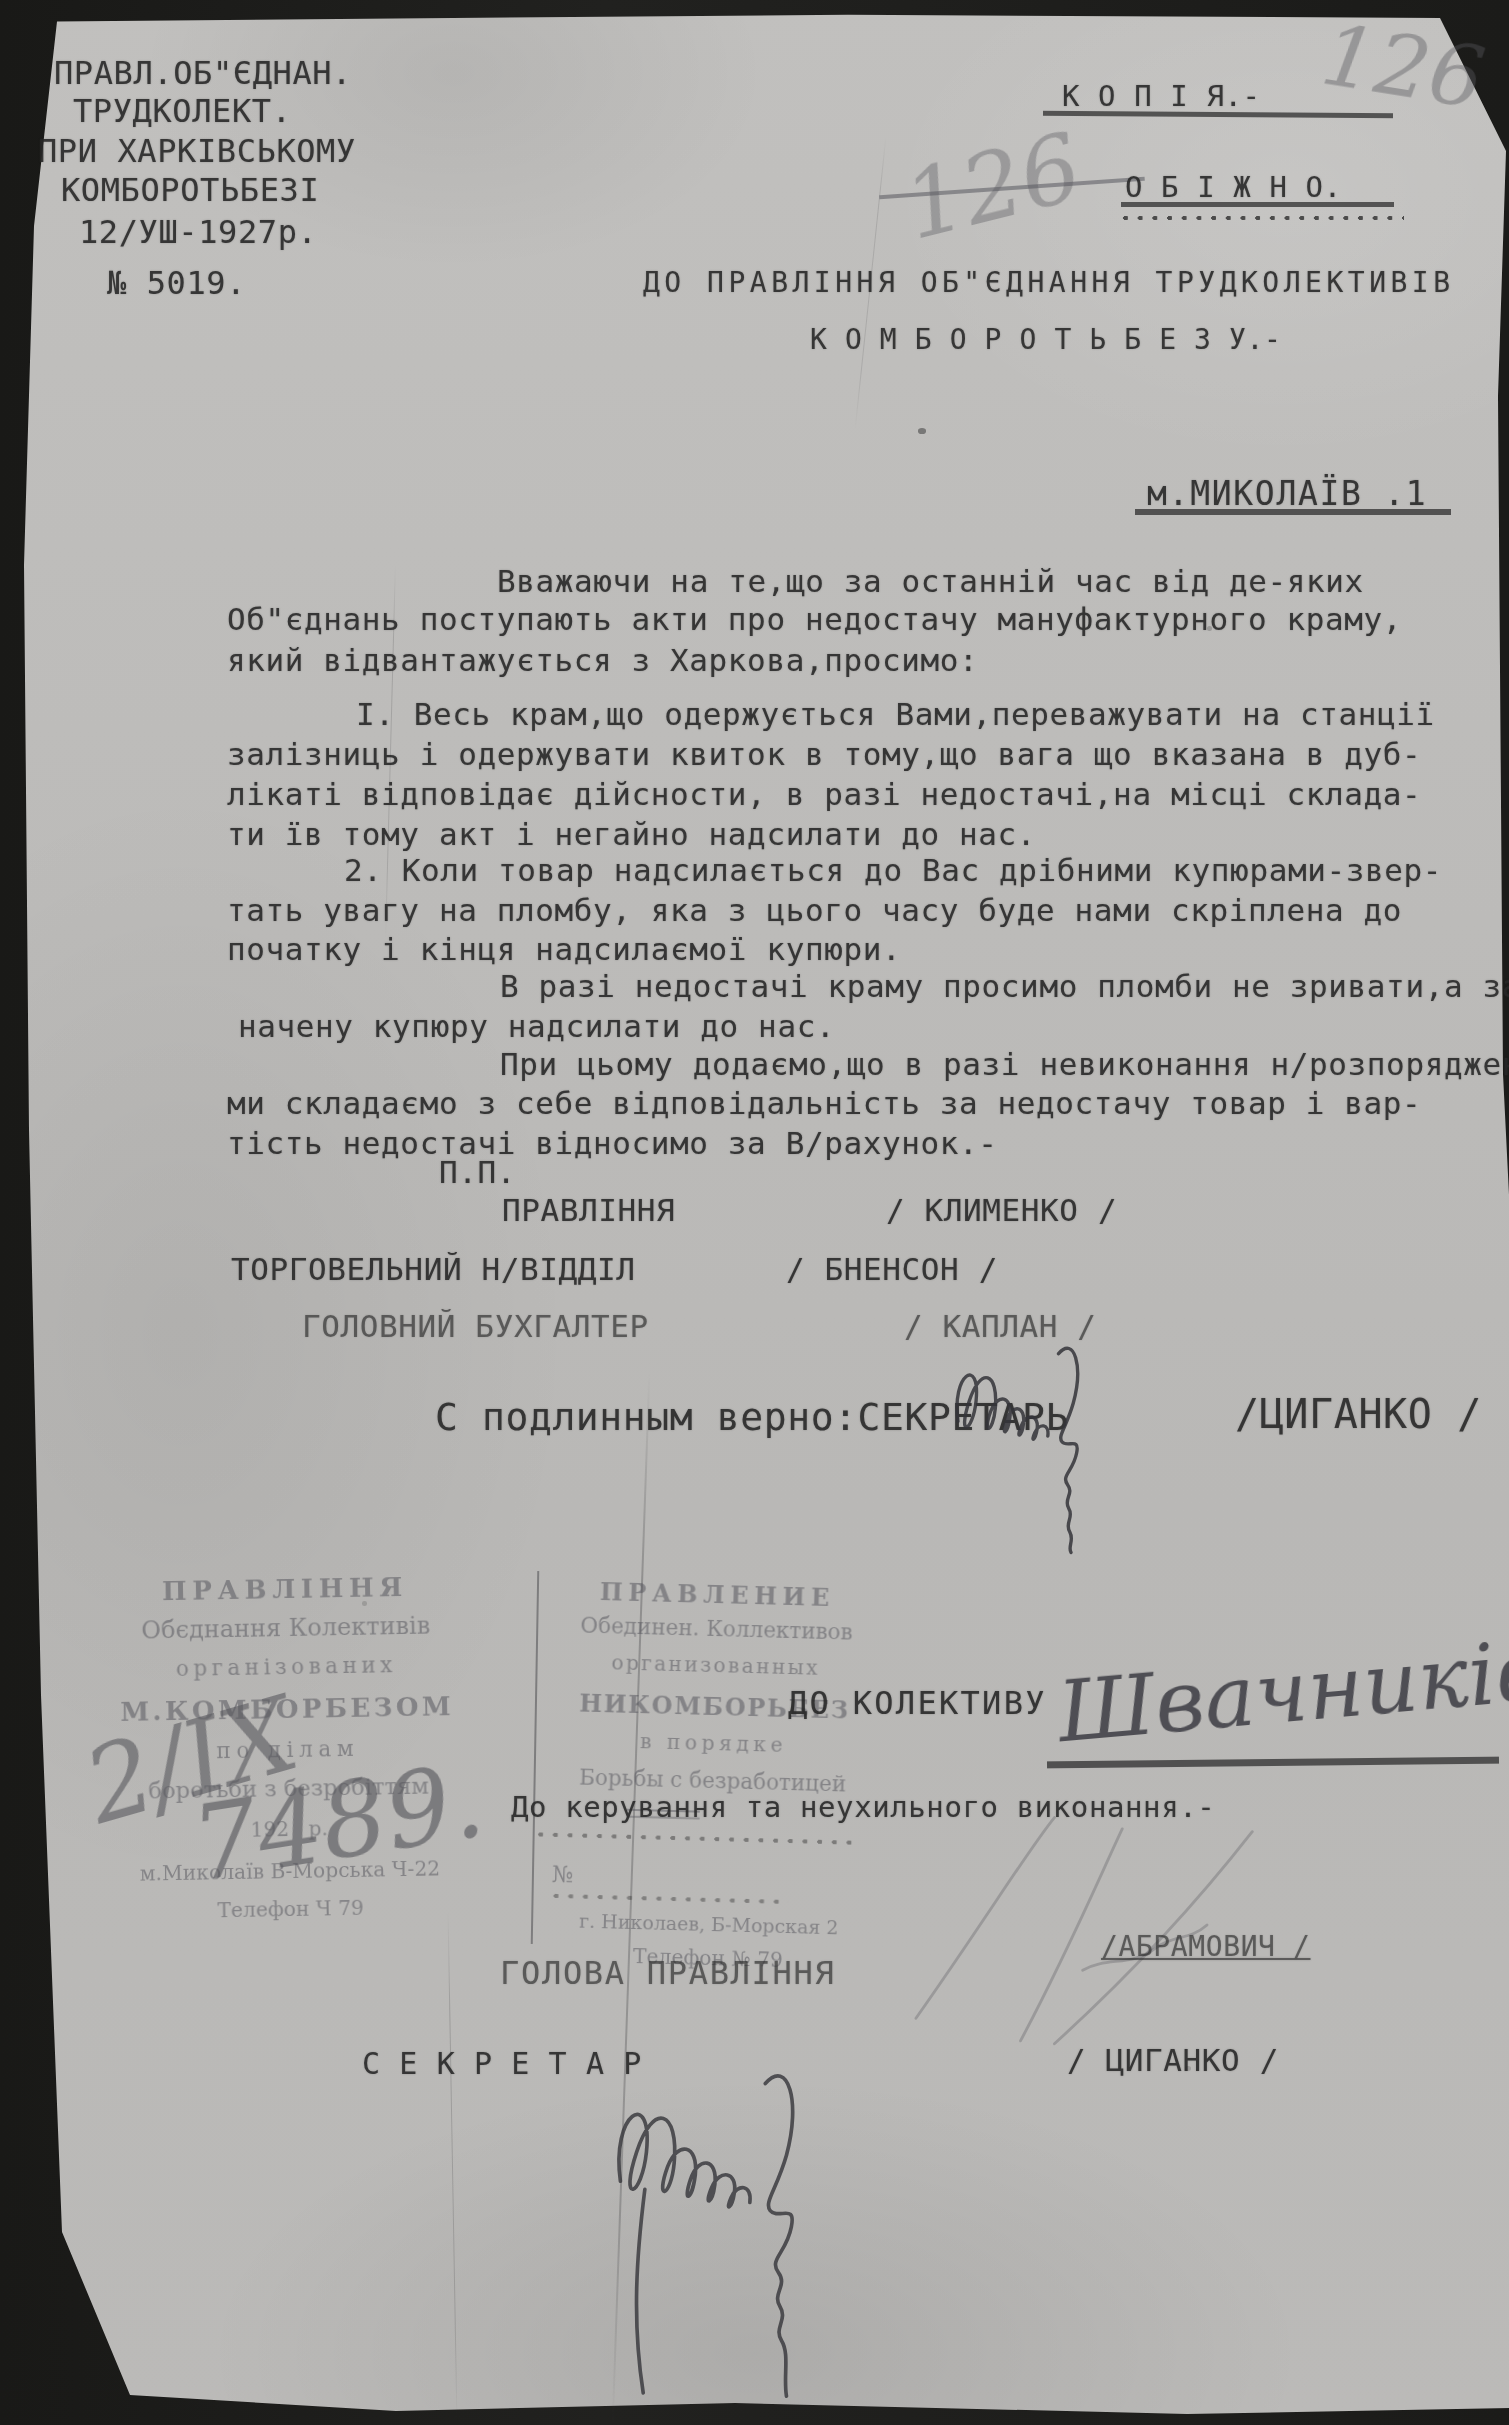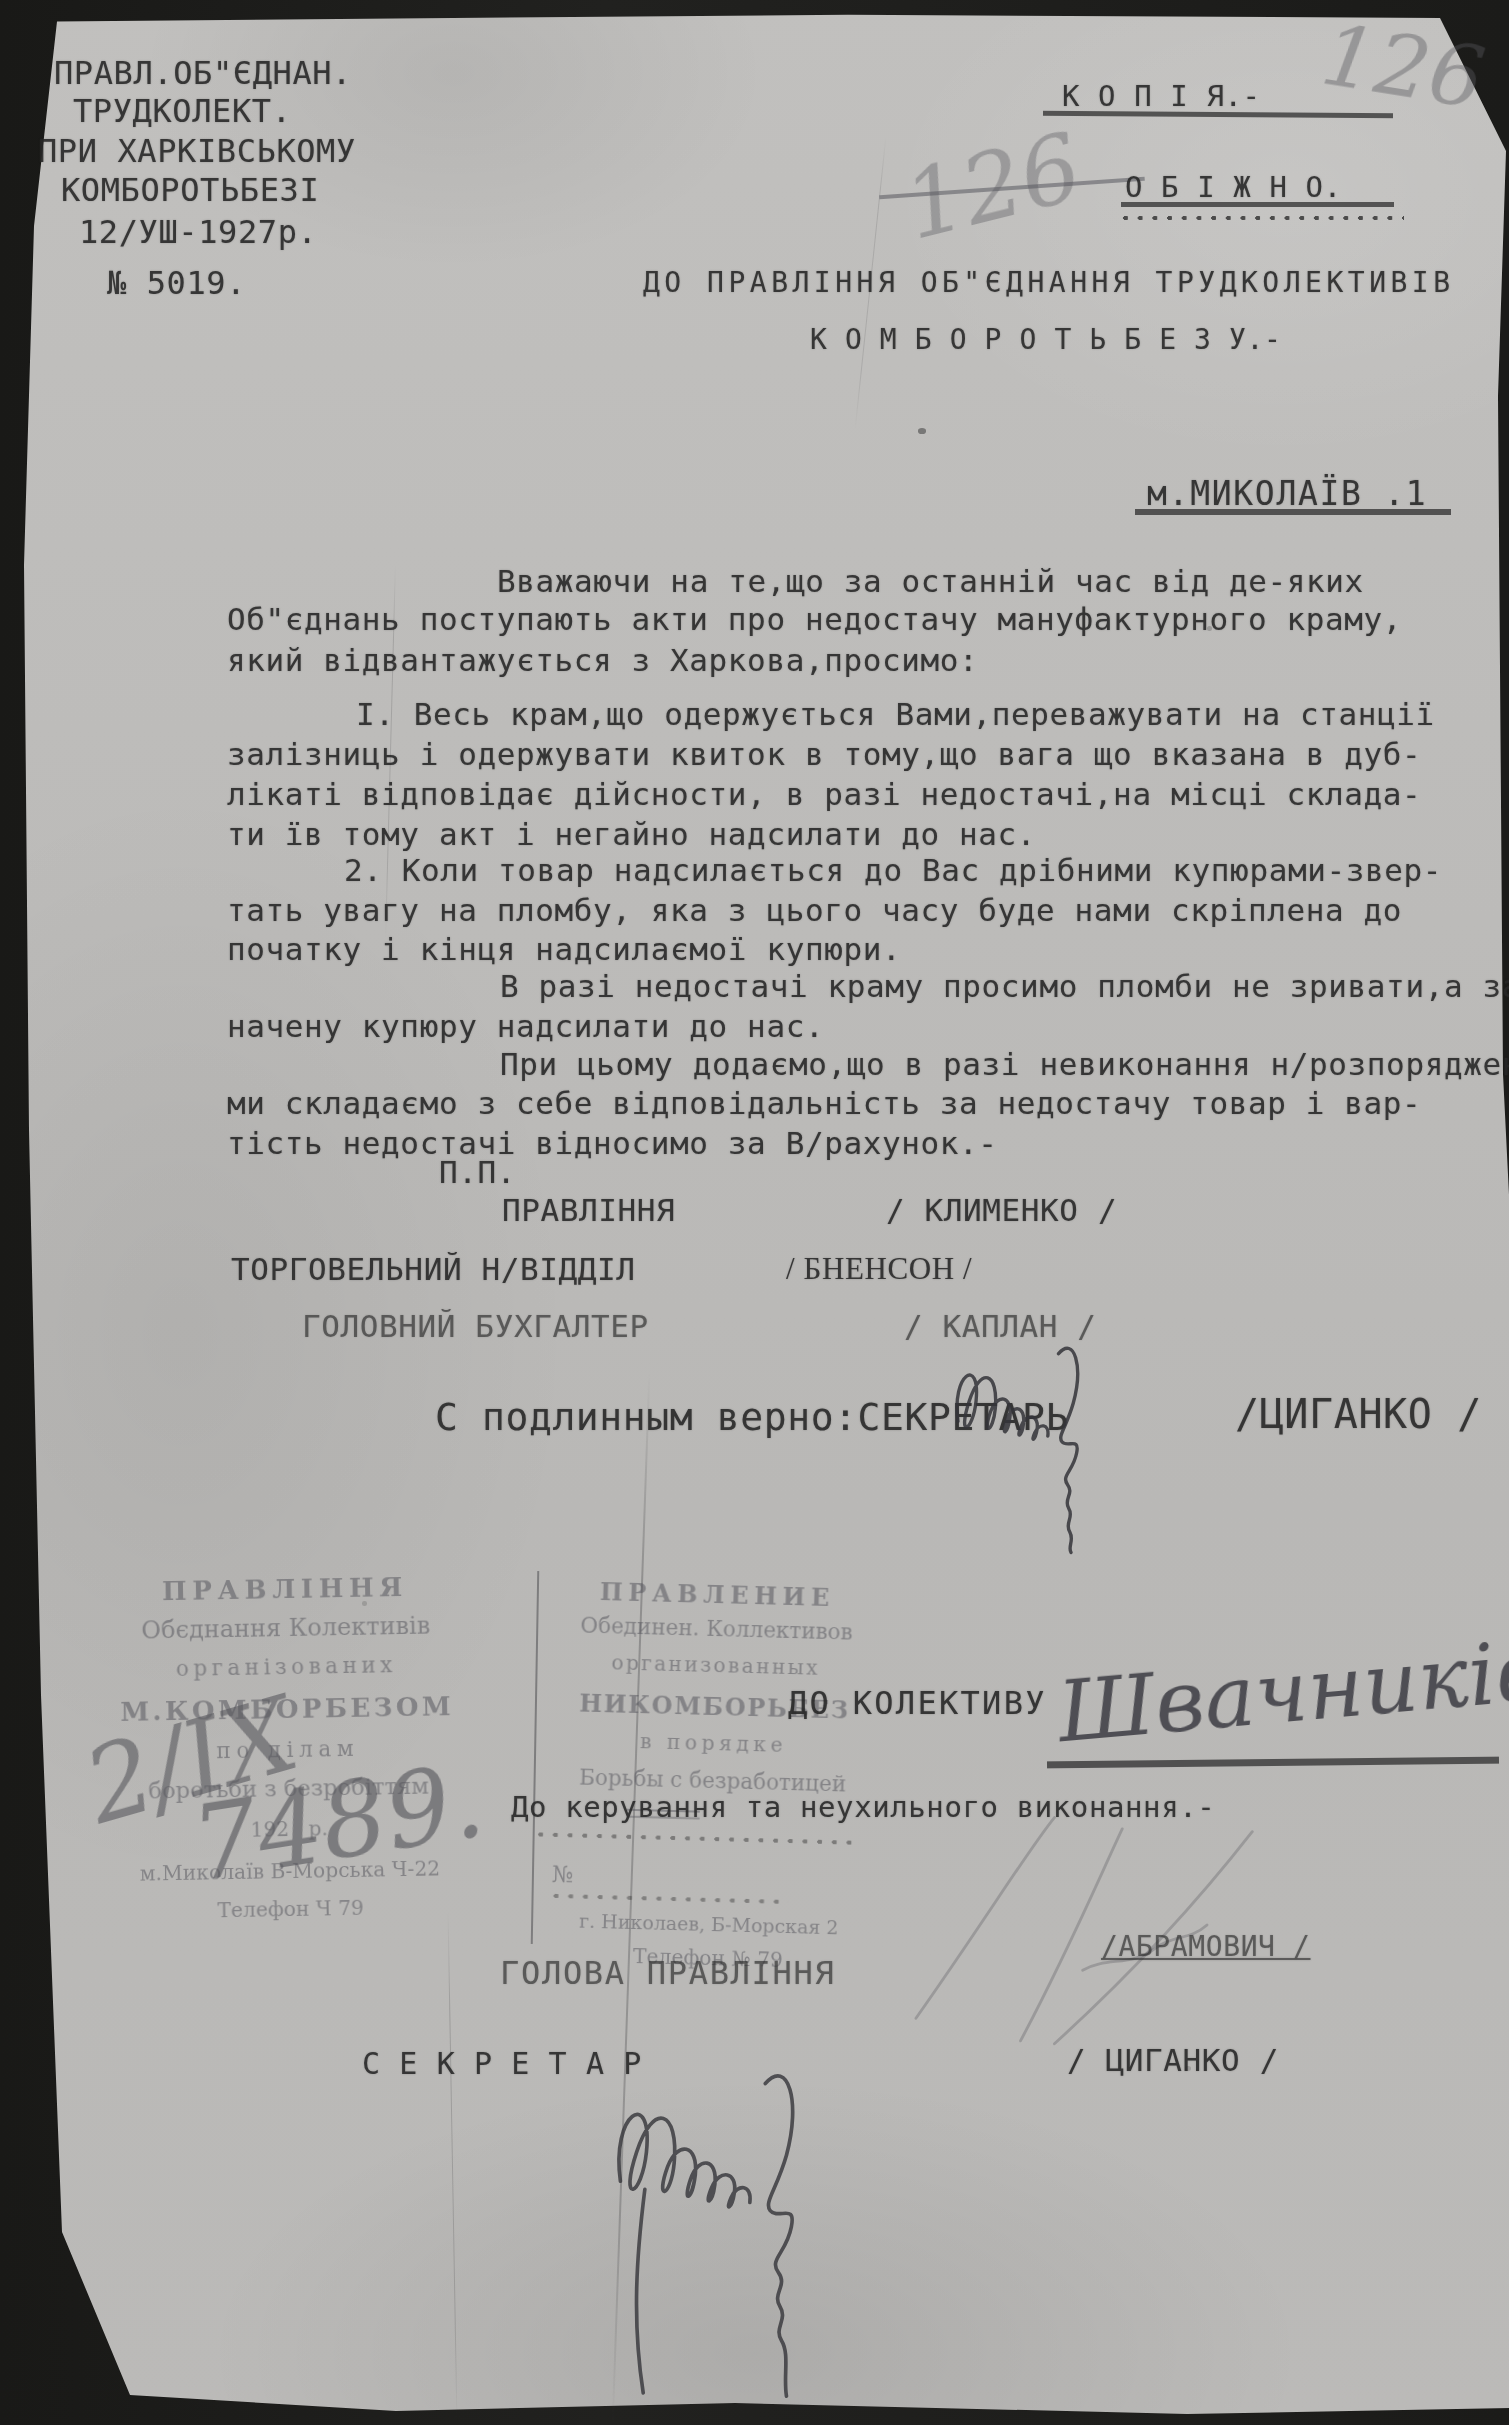--- a/index.html
+++ b/index.html
@@ -81,33 +81,33 @@
 <div class="abs tw" style="left:356px;top:696px;font-size:31px;">І. Весь крам,що одержується Вами,переважувати на станції</div>
 <div class="abs tw" style="left:227px;top:736px;font-size:31px;">залізниць і одержувати квиток в тому,що вага що вказана в дуб-</div>
 <div class="abs tw" style="left:227px;top:776px;font-size:31px;">лікаті відповідає дійсности, в разі недостачі,на місці склада-</div>
 <div class="abs tw" style="left:227px;top:816px;font-size:31px;">ти їв тому акт і негайно надсилати до нас.</div>
 
 <div class="abs tw" style="left:344px;top:852px;font-size:31px;">2. Коли товар надсилається до Вас дрібними купюрами-звер-</div>
 <div class="abs tw" style="left:227px;top:892px;font-size:31px;">тать увагу на пломбу, яка з цього часу буде нами скріплена до</div>
 <div class="abs tw" style="left:227px;top:931px;font-size:31px;">початку і кінця надсилаємої купюри.</div>
 
 <div class="abs tw" style="left:500px;top:968px;font-size:31px;">В разі недостачі краму просимо пломби не зривати,а заз-</div>
-<div class="abs tw" style="left:227px;top:1008px;font-size:31px;">начену купюру надсилати до нас.</div>
+<div class="abs tw" style="left:238px;top:1008px;font-size:31px;">начену купюру надсилати до нас.</div>
 
 <div class="abs tw" style="left:500px;top:1046px;font-size:31px;">При цьому додаємо,що в разі невиконання н/розпорядження</div>
 <div class="abs tw" style="left:227px;top:1085px;font-size:31px;">ми складаємо з себе відповідальність за недостачу товар і вар-</div>
 <div class="abs tw" style="left:227px;top:1125px;font-size:31px;">тість недостачі відносимо за В/рахунок.-</div>
 
 <div class="abs tw" style="left:439px;top:1154px;font-size:31px;">П.П.</div>
 
 <div class="abs tw" style="left:502px;top:1192px;font-size:31px;">ПРАВЛІННЯ</div>
 <div class="abs tw" style="left:886px;top:1192px;font-size:31px;">/ КЛИМЕНКО /</div>
 
 <div class="abs tw" style="left:231px;top:1251px;font-size:31px;">ТОРГОВЕЛЬНИЙ Н/ВІДДІЛ</div>
-<div class="abs tw" style="left:786px;top:1251px;font-size:31px;font-family:Liberation Serif, serif;">/ БНЕНСОН /</div>
+<div class="abs tw" style="left:786px;top:1251px;font-size:31px;">/ БНЕНСОН /</div>
 
 <div class="abs tw light" style="left:302px;top:1308px;font-size:31px;">ГОЛОВНИЙ БУХГАЛТЕР</div>
 <div class="abs tw light" style="left:904px;top:1308px;font-size:31px;">/ КАПЛАН /</div>
 
 <div class="abs tw" style="left:435px;top:1395px;font-size:38px;">С подлинным верно:СЕКРЕТАРЬ</div>
 <div class="abs tw" style="left:1235px;top:1391px;font-size:40px;">/ЦИГАНКО /</div>
 
 <svg class="abs" style="left:941px;top:1331px;" width="243" height="226" viewBox="0 0 430 400">
   <g fill="none" stroke="rgba(52,52,58,.85)" stroke-width="6" stroke-linecap="round">
     <path d="M30 160 C18 76, 70 44, 62 124 C56 180, 28 190, 50 124 C70 62, 102 72, 96 138

